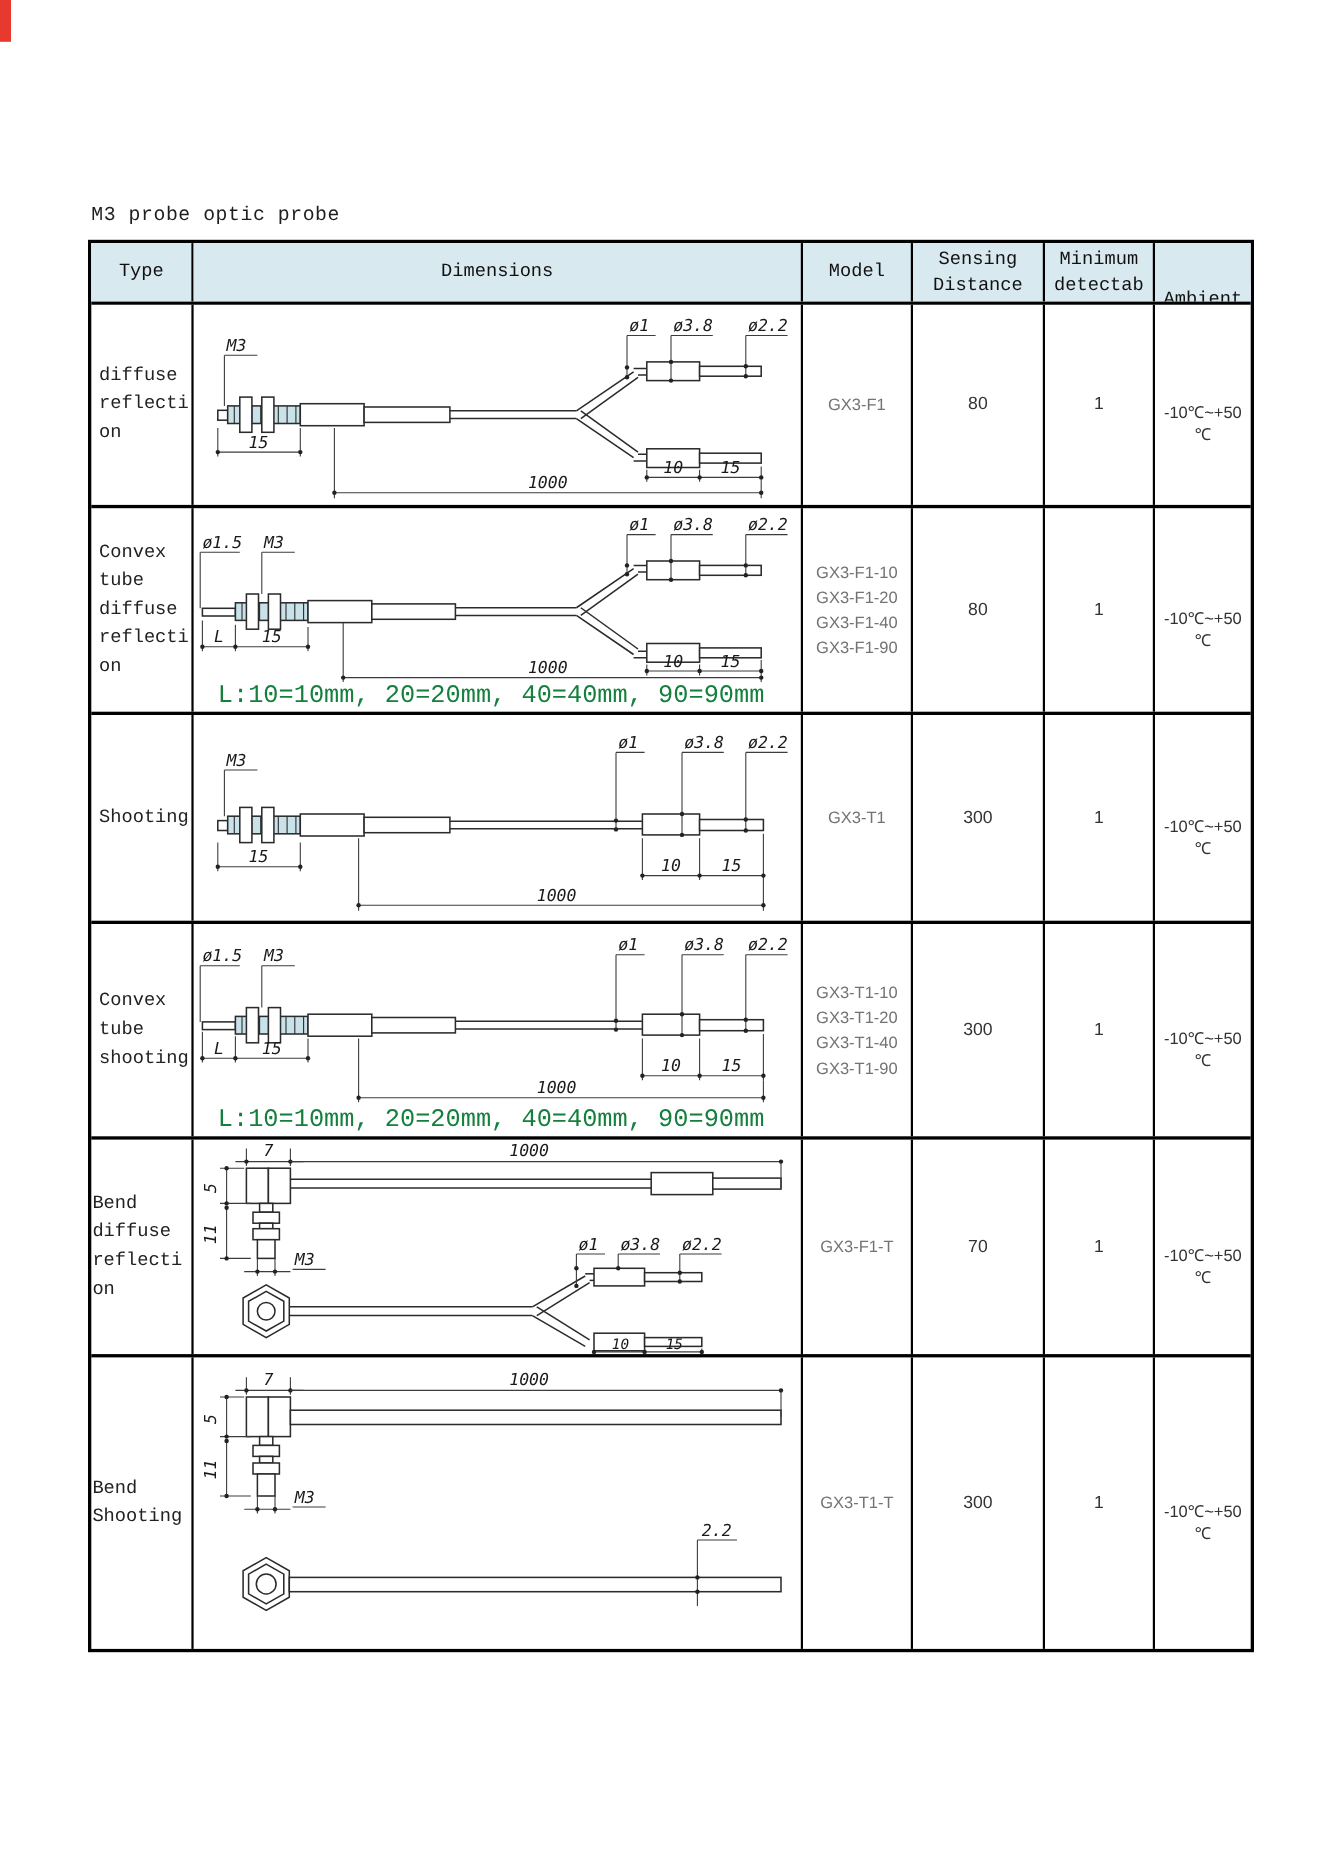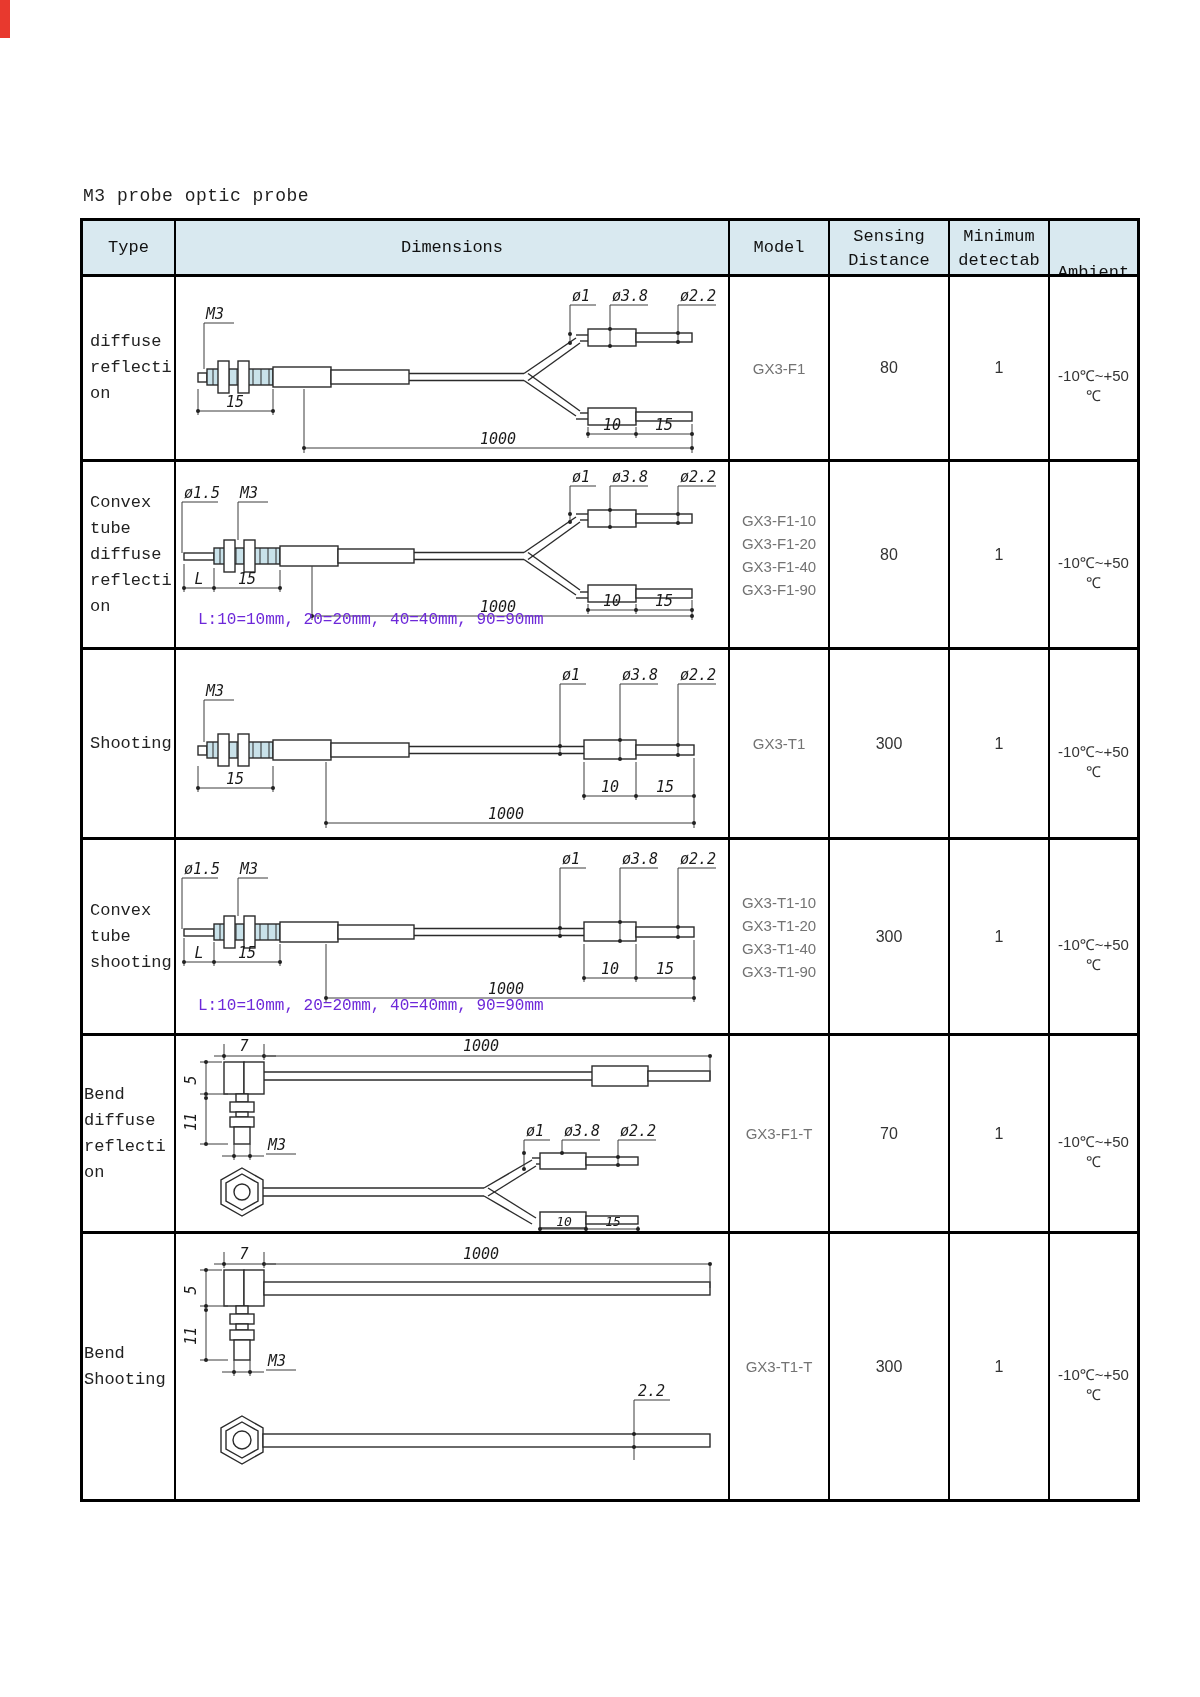--- a/index.html
+++ b/index.html
@@ -20,21 +20,21 @@
   .thead{height:56px;background:#d9e9f0;}
   .thead .cell{display:flex;justify-content:center;background:#d9e9f0;}
   .th1{align-items:center;}
   .th2{align-items:flex-start;padding-top:4px;}
   .th-txt{font-family:"Liberation Mono",monospace;font-size:17px;color:#111;white-space:pre-line;text-align:center;line-height:24px;}
   .type-txt{font-family:"Liberation Mono",monospace;font-size:17px;color:#222;white-space:pre-line;line-height:26px;padding-left:7px;}
   .c-type.centered .type-txt{padding-left:1px;width:100%;text-align:left;}
   .model-txt{font-size:15px;color:#737373;white-space:pre-line;line-height:23px;}
   .num-txt{font-size:16px;color:#333;}
   .amb-txt{font-size:15px;color:#333;white-space:pre-line;text-align:center;line-height:20px;}
-  .lnote{position:absolute;left:22px;bottom:18px;font-family:"Liberation Mono",monospace;font-size:16px;color:#6d28d9;white-space:nowrap;}
+  .lnote{position:absolute;left:22px;bottom:2px;font-family:"Liberation Mono",monospace;font-size:23px;color:#15803d;white-space:nowrap;}
   .dwg{display:block;}
   .part{stroke:#2b2b2b;stroke-width:1.4;fill:#ffffff;}
   .partnf{stroke:#2b2b2b;stroke-width:1.4;fill:none;}
   .thread{stroke:#2b2b2b;stroke-width:1.4;fill:#c9e2ea;}
   .hatch{stroke:#2b2b2b;stroke-width:1;}
   .dim{stroke:#3c3c3c;stroke-width:1;fill:none;}
   .dot{fill:#222;stroke:none;}
   .dimtxt{font-family:"DejaVu Sans Mono",monospace;font-style:italic;font-size:15px;fill:#1a1a1a;}
   .mid{text-anchor:middle;}
 </style>

